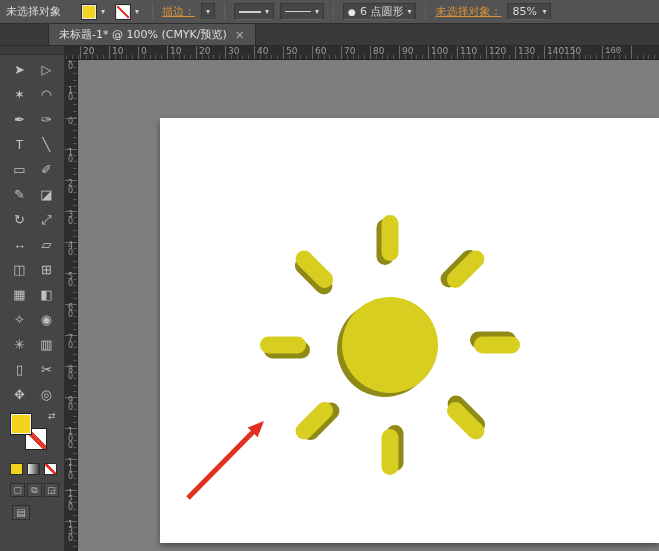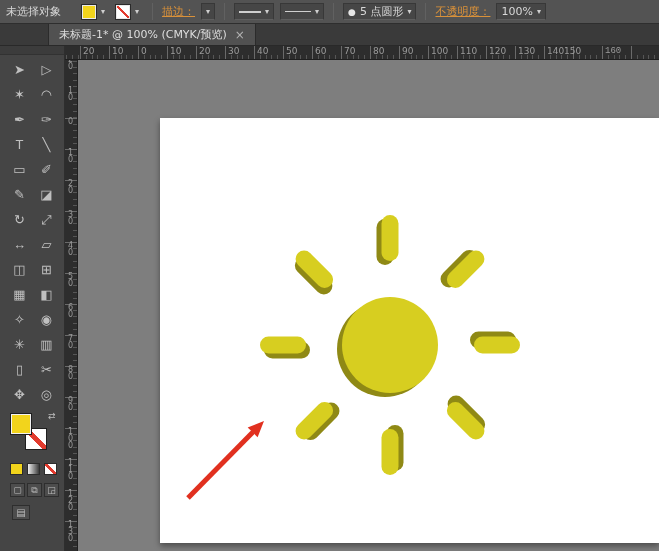--- a/index.html
+++ b/index.html
@@ -119,29 +119,29 @@
 
     <span class="combo">
       <span class="line-preview thin-line"></span>
       <span class="chev">▾</span>
     </span>
 
     <span class="sep"></span>
 
     <span class="combo">
       <span class="bullet">●</span>
-      <span>5 点圆形</span>
+      <span>6 点圆形</span>
       <span class="chev">▾</span>
     </span>
 
     <span class="sep"></span>
 
-    <span class="olink">不透明度：</span>
+    <span class="olink">未选择对象：</span>
     <span class="combo opacity-box">
-      <span>100%</span>
+      <span>85%</span>
       <span class="chev">▾</span>
     </span>
   </div>
 
   <div class="tab-bar">
     <div class="doc-tab">
       <span>未标题-1* @ 100% (CMYK/预览)</span>
       <span class="tab-close">×</span>
     </div>
   </div>

